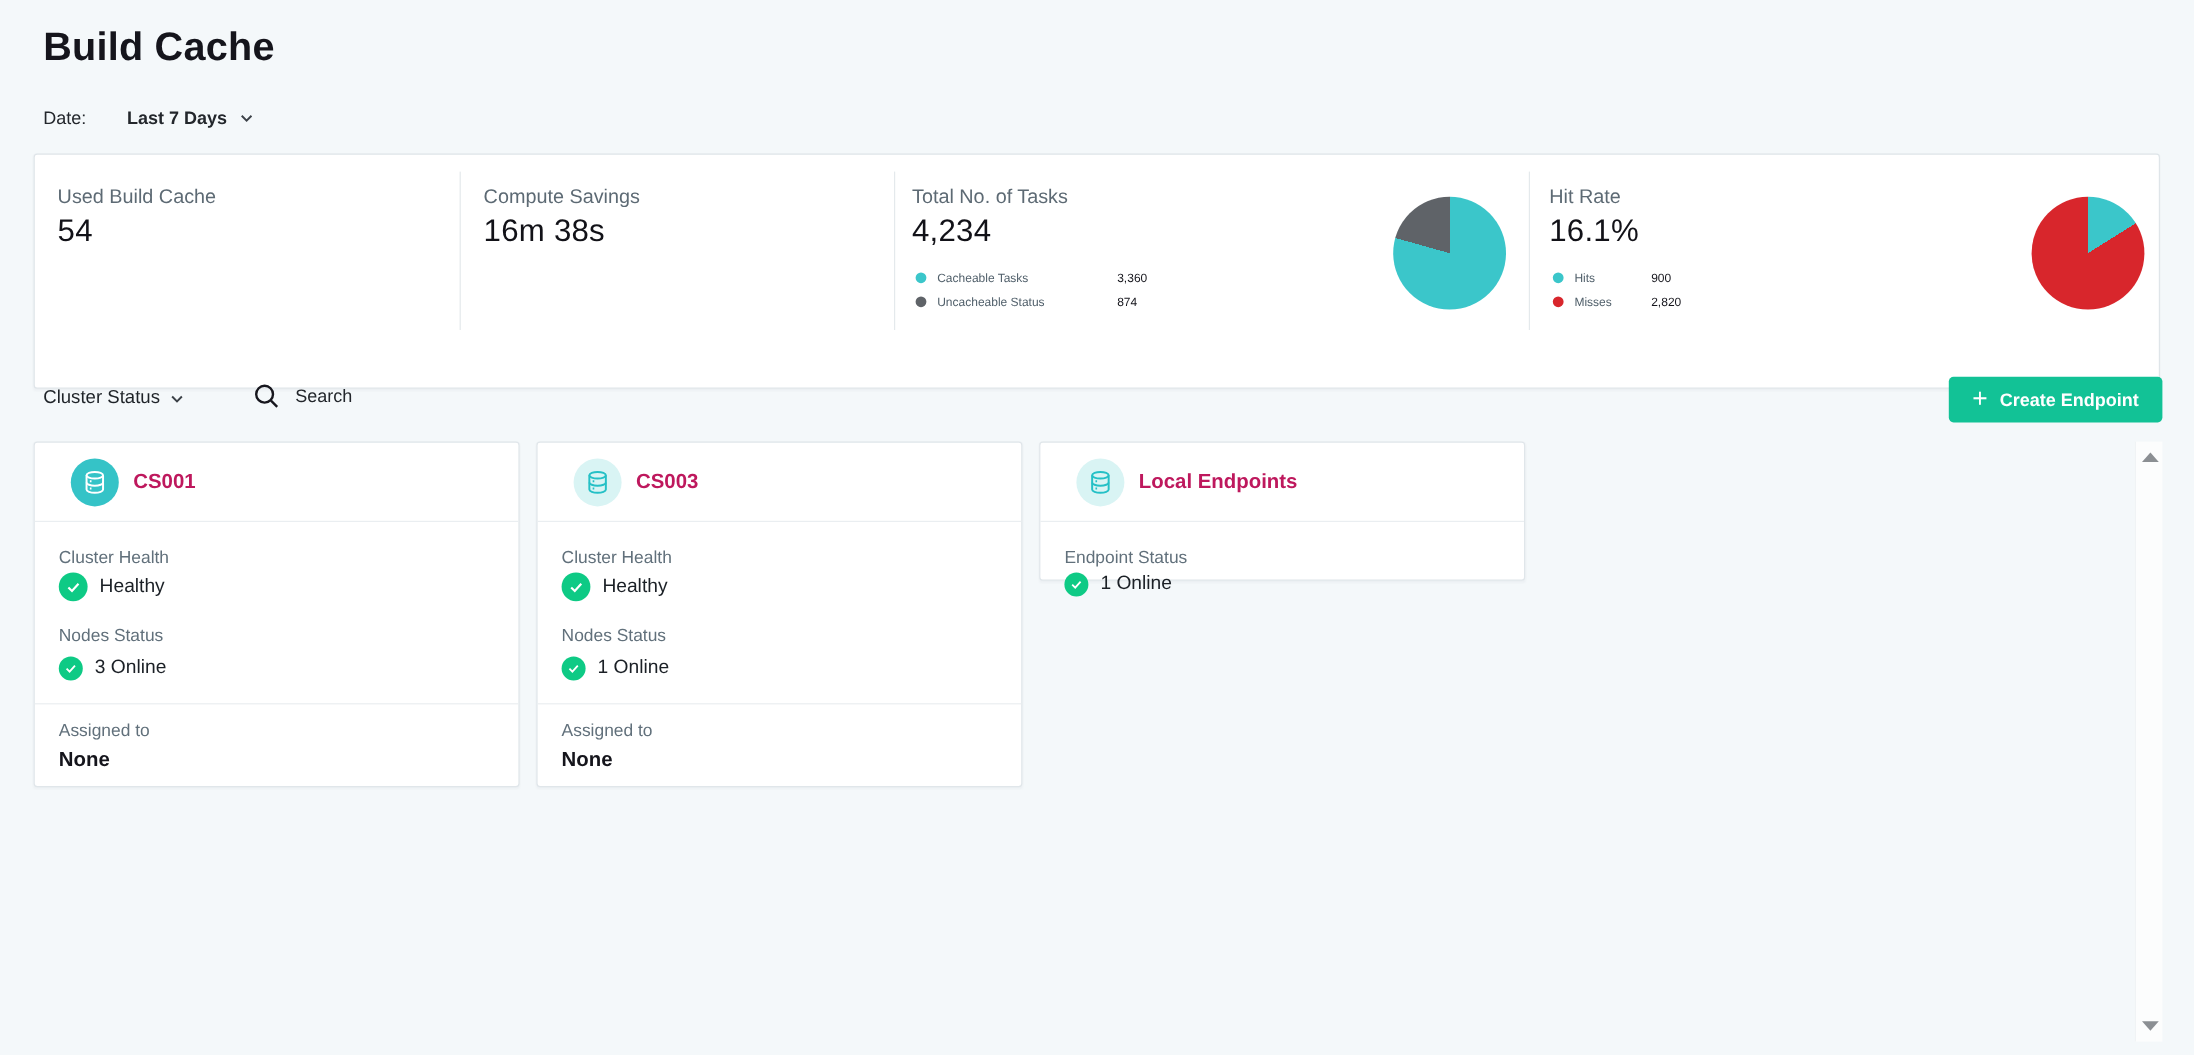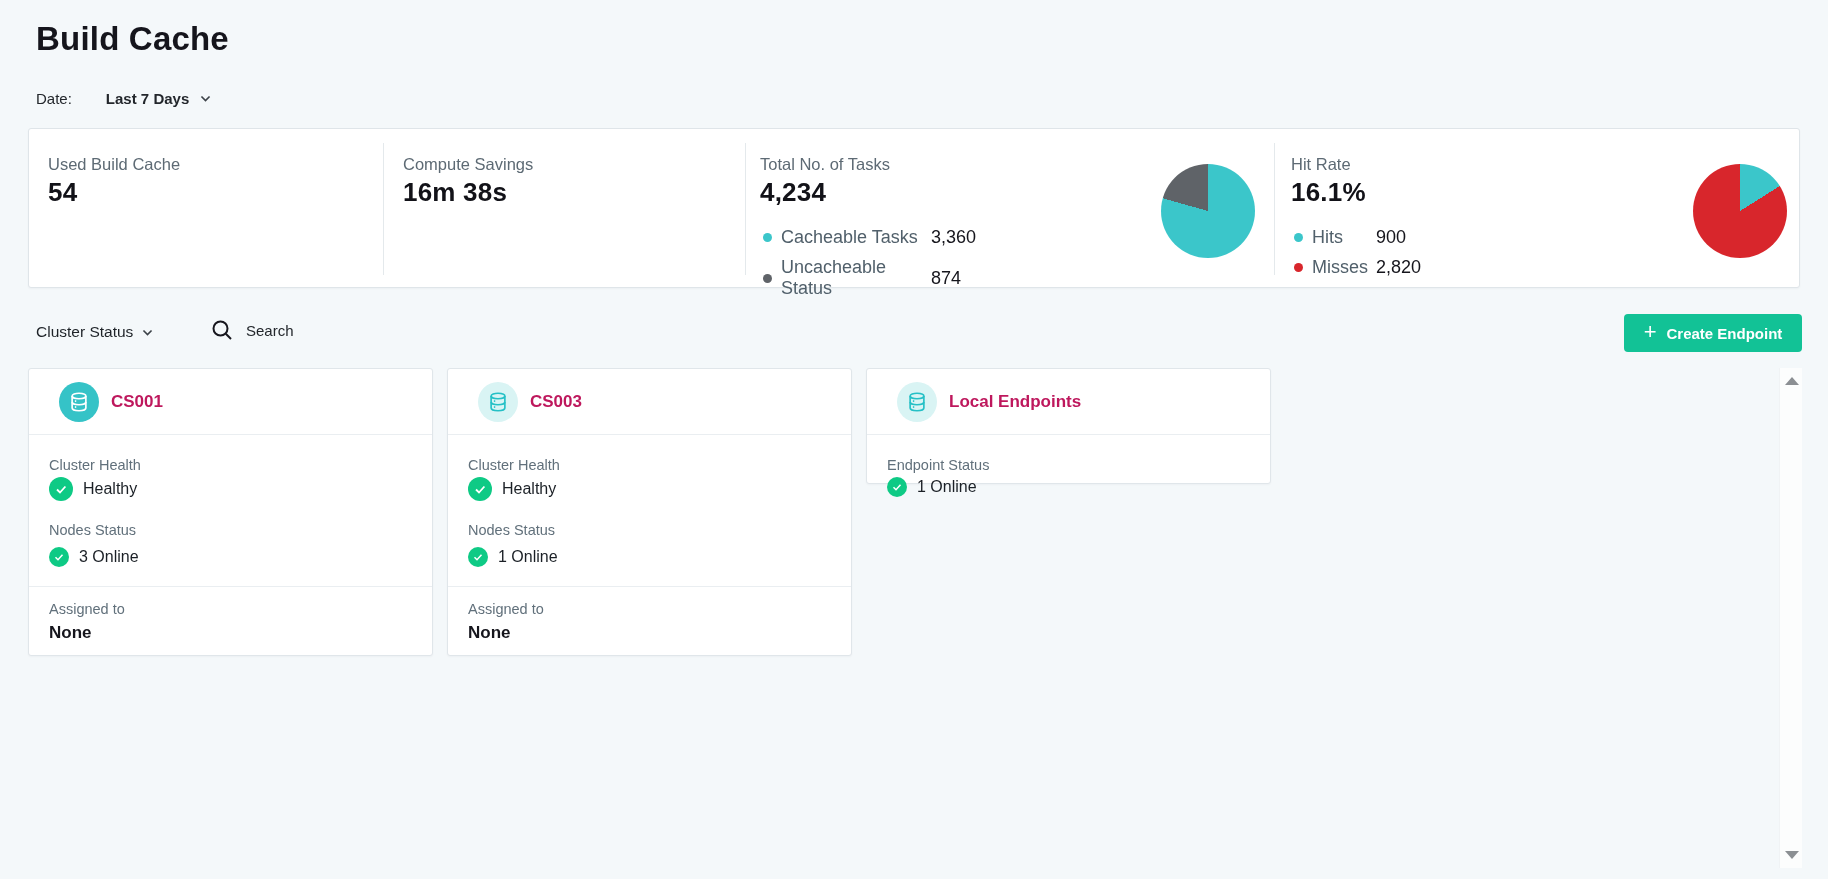--- a/index.html
+++ b/index.html
@@ -13,26 +13,26 @@
   }
   .abs { position:absolute; }
 
   
   .page-title { left:36px; top:20px; font-size:33px; font-weight:700; color:#15151c; letter-spacing:.2px; }
   .date-row { left:36px; top:90px; font-size:15px; color:#23272c; display:flex; align-items:center; gap:6px; cursor:pointer; }
   .date-row .val { font-weight:700;padding-left:28px; }
   .chev { width:13px; height:13px; stroke:#3c4248; stroke-width:2; fill:none; margin-left:4px; }
 
   
-  .stats-card { left:28px; top:128px; width:1772px; height:160px; background:#fff; border:1px solid #dfe5e9; border-radius:3px; box-shadow:0 1px 2px rgba(40,60,80,.04); }
+  .stats-card { left:28px; top:128px; width:1772px; height:196px; background:#fff; border:1px solid #dfe5e9; border-radius:3px; box-shadow:0 1px 2px rgba(40,60,80,.04); }
   .vdiv { position:absolute; top:14px; height:132px; width:1px; background:#e4e9ec; }
   .stat-label { position:absolute; font-size:16.5px; color:#5d6a74; }
-  .stat-value { position:absolute; font-size:26px; font-weight:700; color:#121218; letter-spacing:.2px; }
+  .stat-value { position:absolute; font-size:26px; font-weight:400; color:#121218; letter-spacing:.2px; }
   .legend { position:absolute; display:flex; flex-direction:column; gap:9px; }
-  .legend-row { display:flex; align-items:center; font-size:18px; }
+  .legend-row { display:flex; align-items:flex-start; font-size:10px; }
   .dot { width:9px; height:9px; border-radius:50%; margin-right:9px; flex:0 0 auto; }
   .legend-label { color:#51606b; }
   .legend-w150 .legend-label { width:150px; }
   .legend-w64 .legend-label { width:64px; }
   .legend-value { color:#15151c; }
   .pie { position:absolute; width:94px; height:94px; border-radius:50%; }
 
   
   .cluster-filter { left:36px; top:323px; display:flex; align-items:center; gap:4px; font-size:15.5px; color:#1e2328; cursor:pointer; }
   .search-box { left:210px; top:318px; display:flex; align-items:center; gap:12px; cursor:text; }

